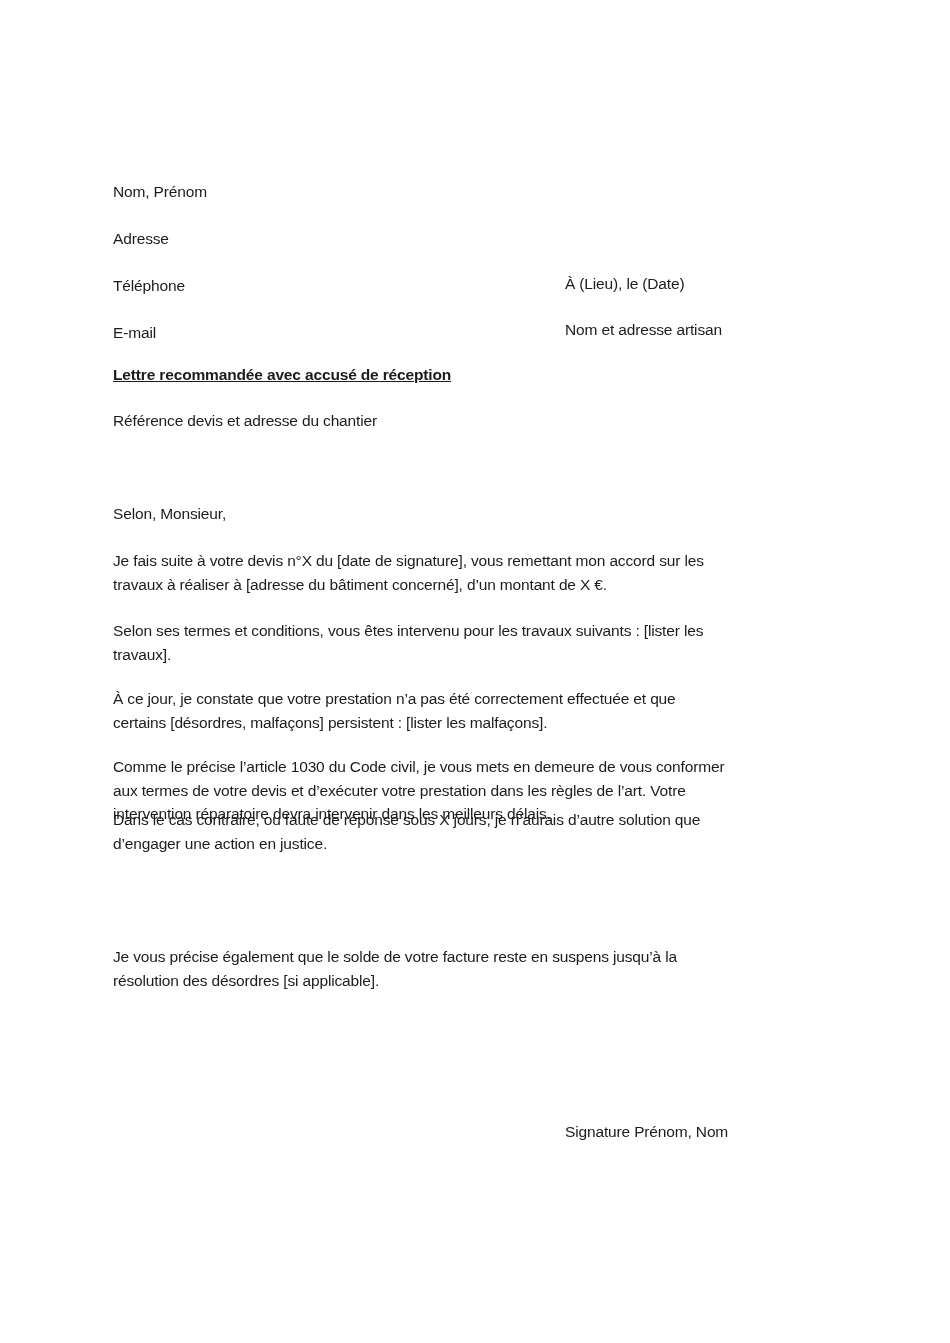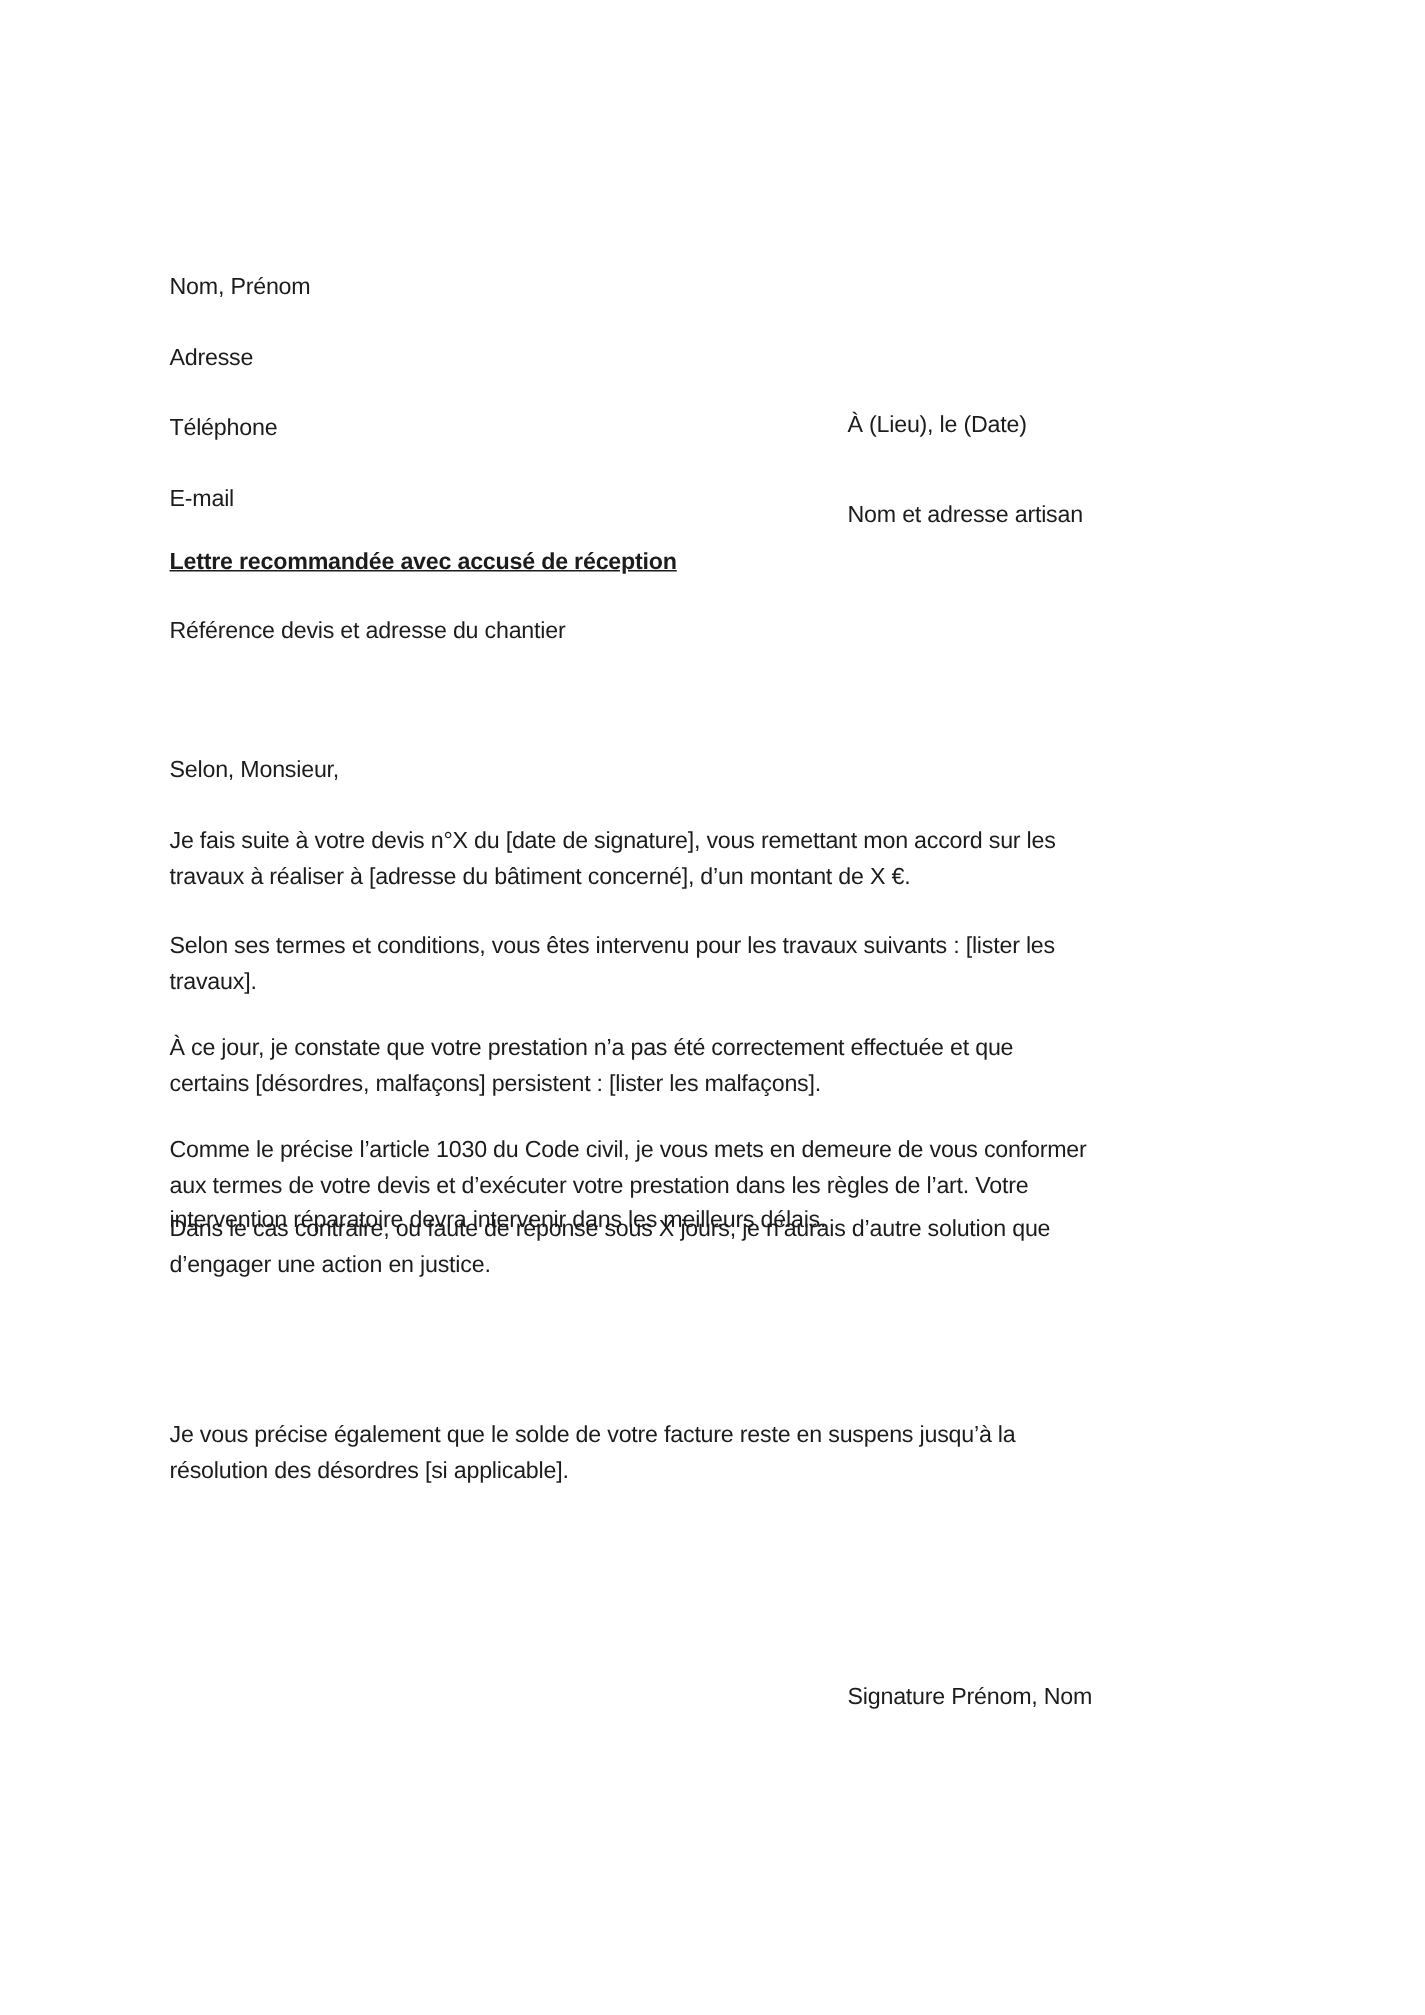--- a/index.html
+++ b/index.html
@@ -27,21 +27,21 @@
   .right-col {
     left: 565px;
   }
   .subject-heading {
     font-weight: 700;
     text-decoration: underline;
   }
   
   .pos-sender    { top: 156px; }
   .pos-date      { top: 272px; }
-  .pos-recipient { top: 332px; }
+  .pos-recipient { top: 318px; }
   .pos-subject   { top: 363px; }
   .pos-reference { top: 409px; }
   .pos-salut     { top: 502px; }
   .pos-p1        { top: 549px; }
   .pos-p2        { top: 619px; }
   .pos-p3        { top: 687px; }
   .pos-p4        { top: 755px; }
   .pos-p5        { top: 808px; }
   .pos-p6        { top: 945px; }
   .pos-closing   { top: 985px; }

